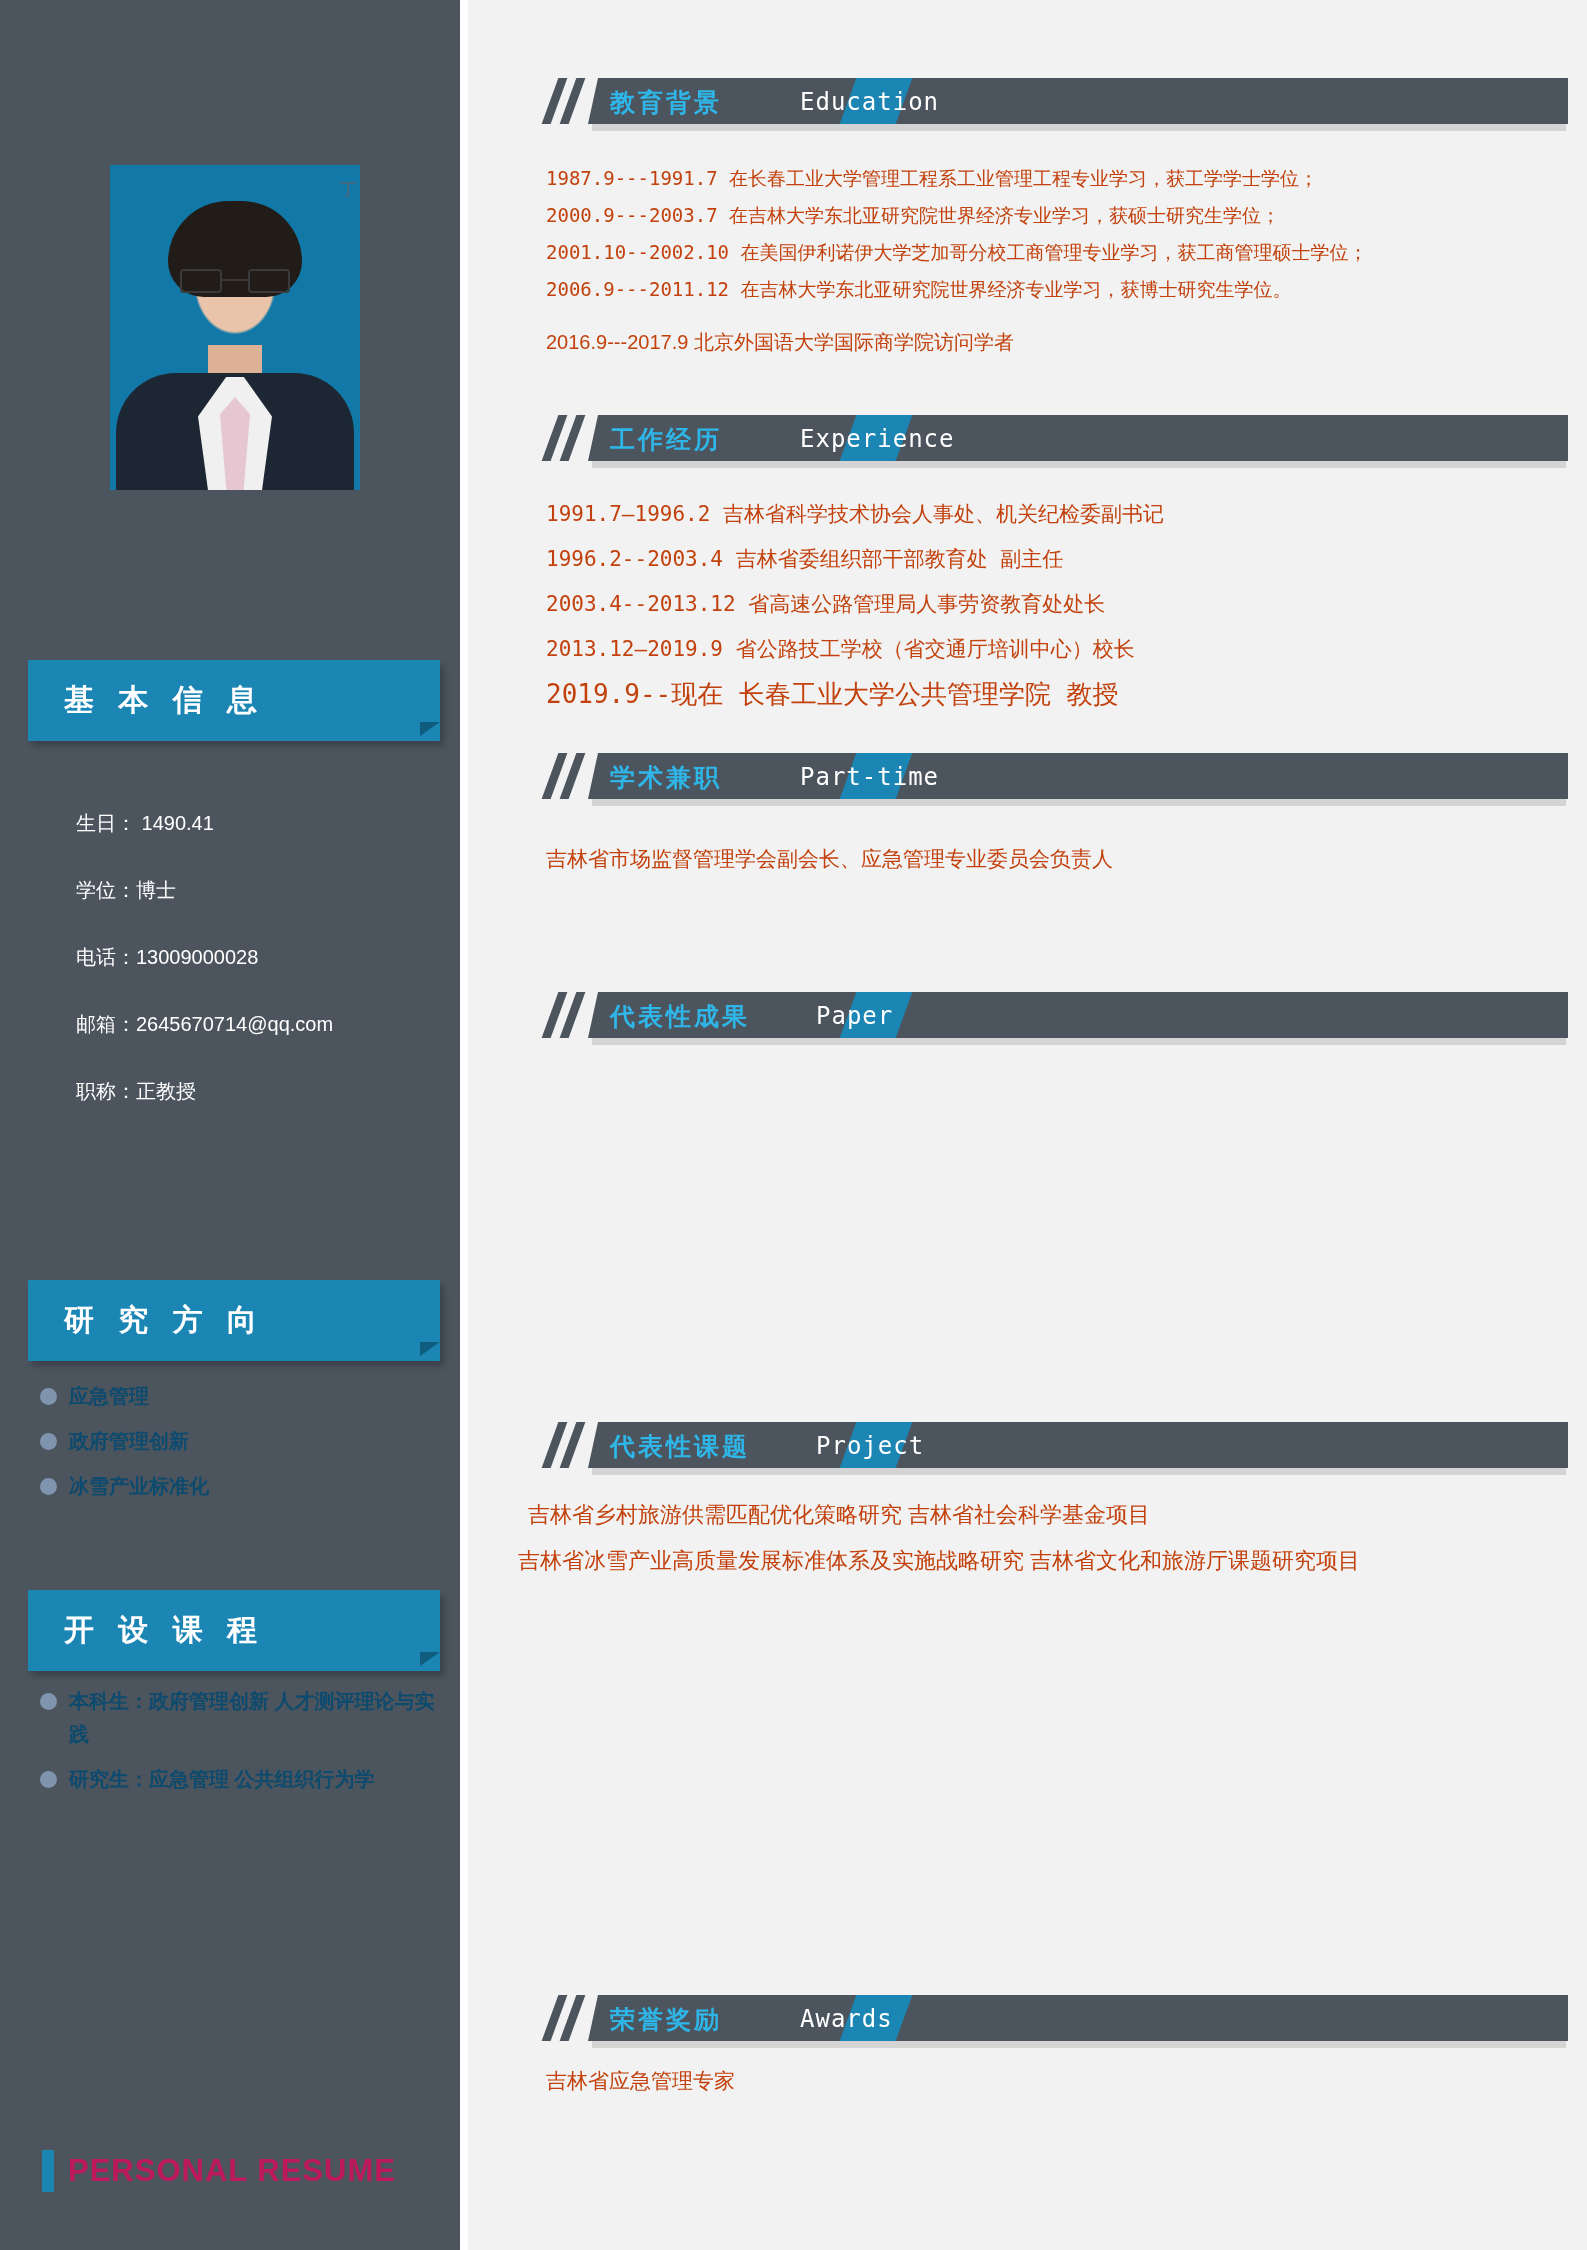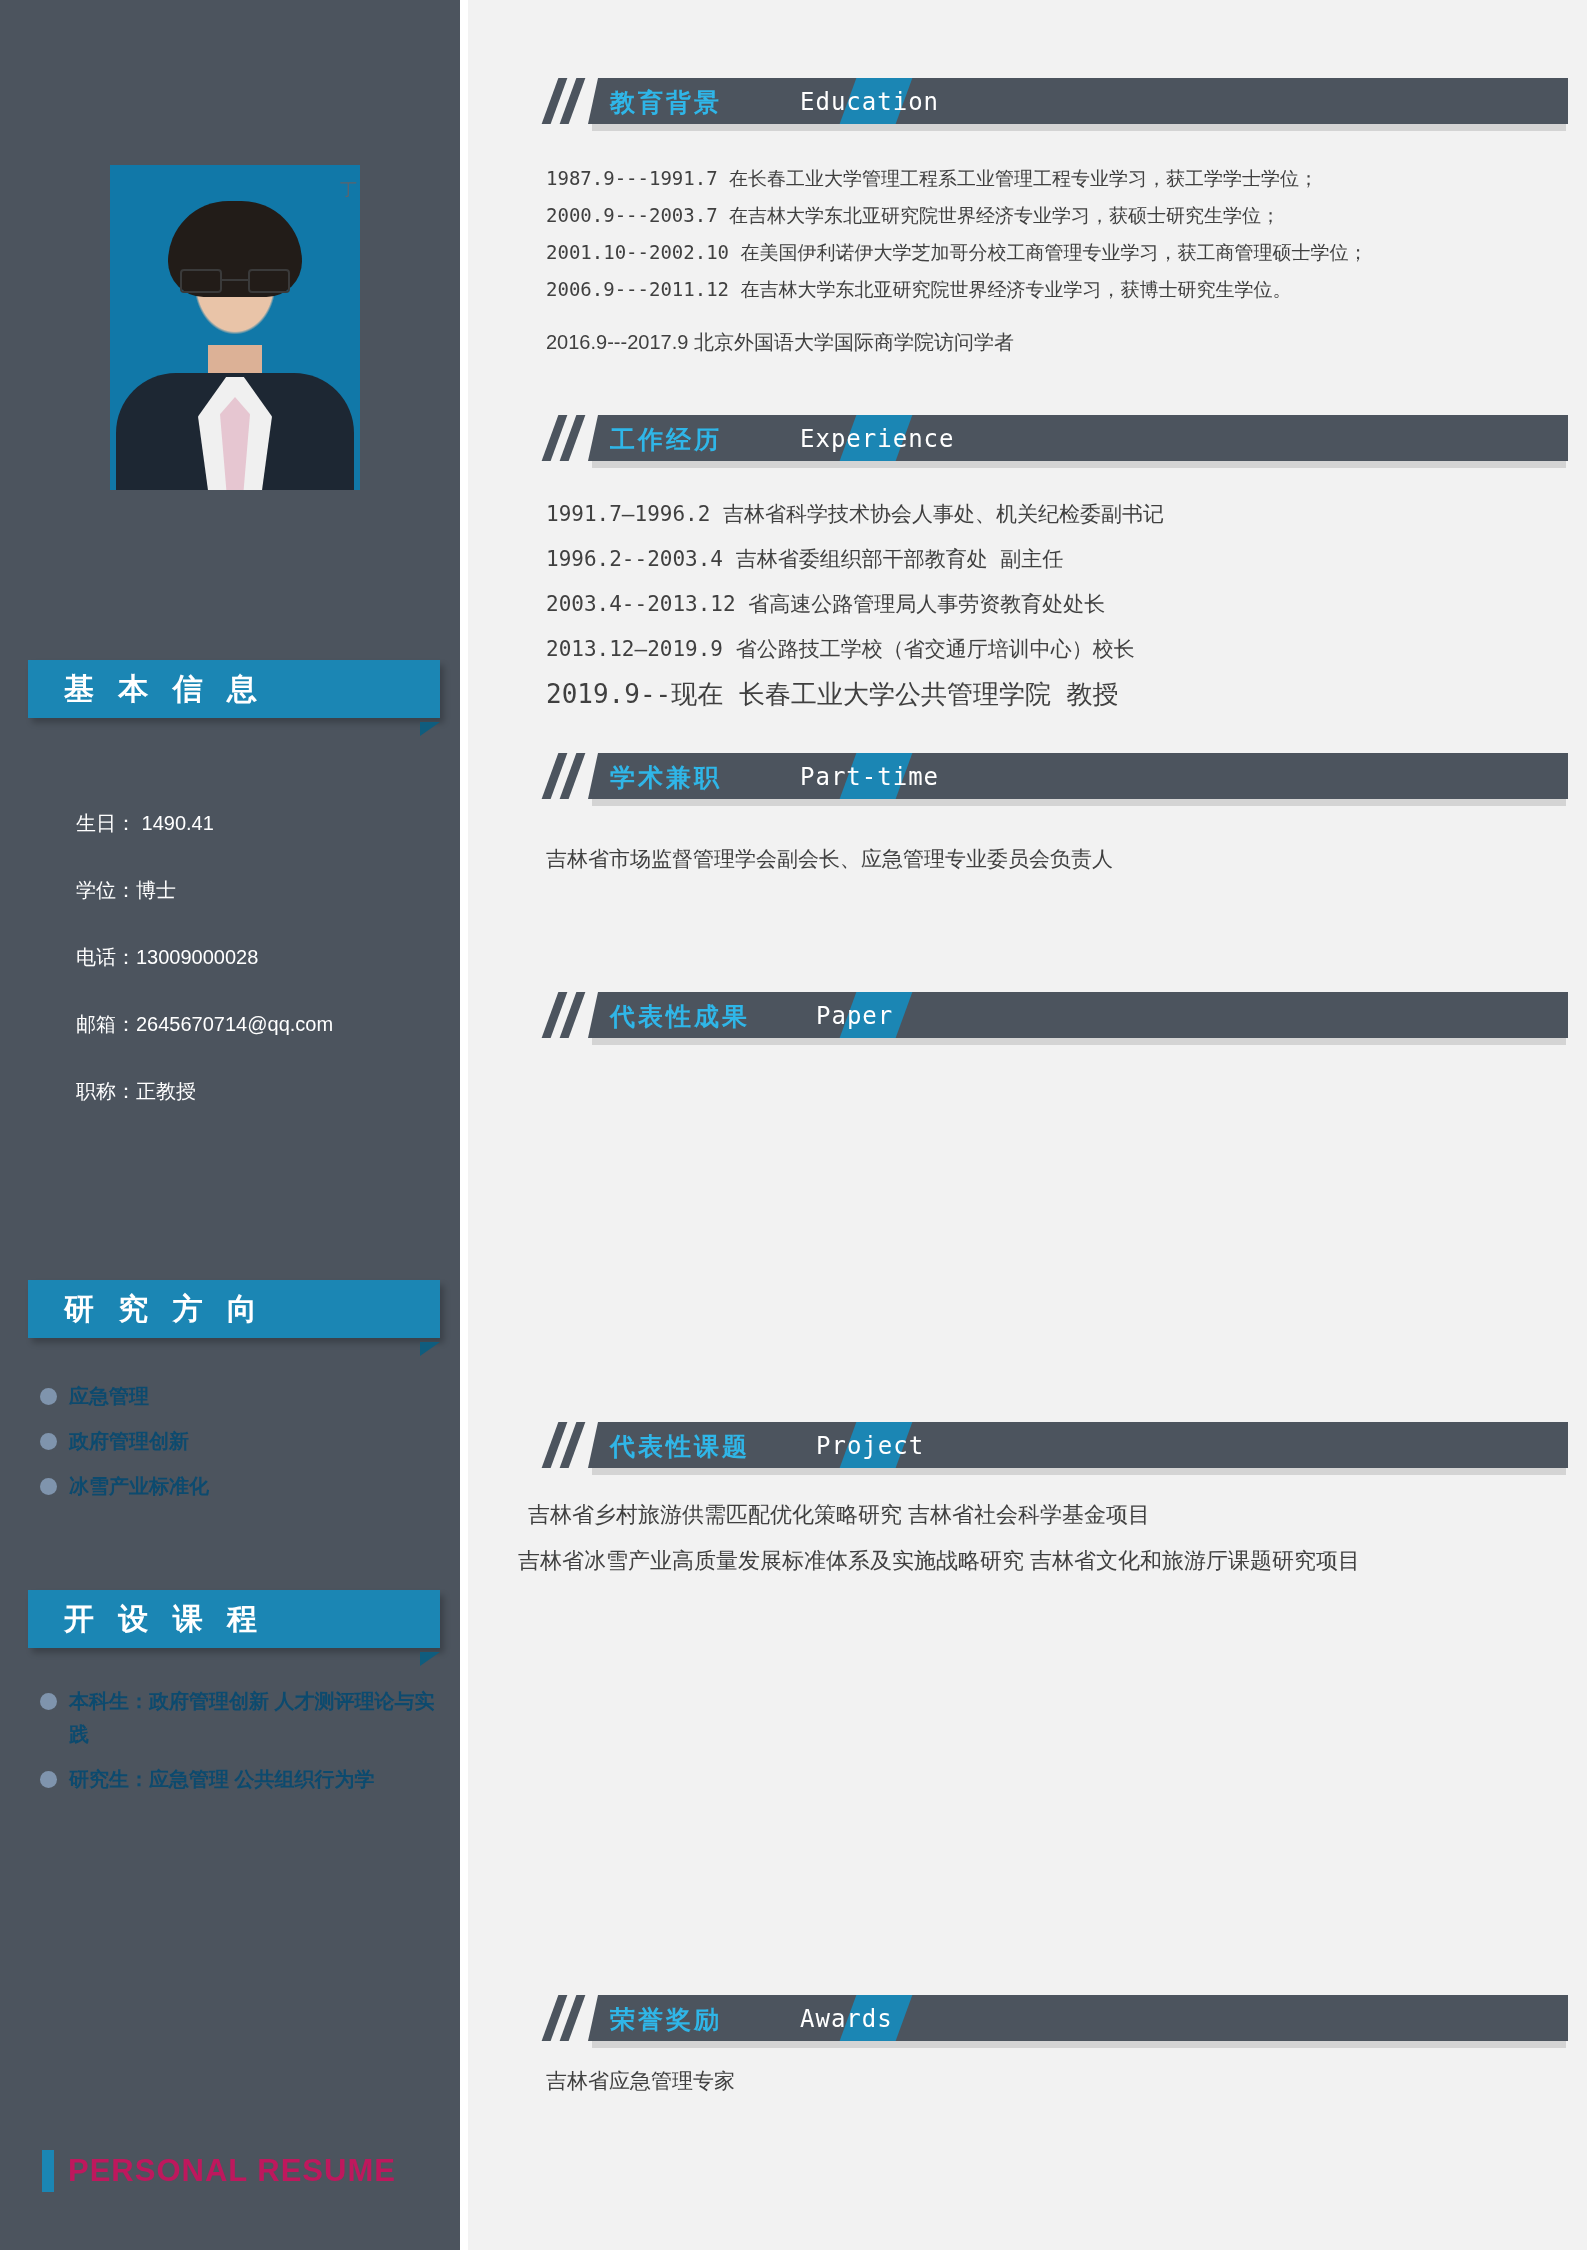--- a/index.html
+++ b/index.html
@@ -92,21 +92,21 @@
     position: absolute;
     left: 340px; top: 178px;
     font-size: 17px; color: #5d646d;
   }
 
   
   .banner {
     position: absolute;
     left: 28px;
     width: 412px;
-    height: 58px;
+    height: 81px;
     background: #1b86b4;
     color: #ffffff;
     font-size: 30px;
     font-weight: bold;
     letter-spacing: 8px;
     display: flex;
     align-items: center;
     padding-left: 36px;
     box-shadow: 4px 5px 6px rgba(0,0,0,0.22);
   }
@@ -211,21 +211,21 @@
   .sec .shadow {
     position: absolute; left: 44px; top: 46px;
     width: 974px; height: 7px;
     background: rgba(0,0,0,0.12);
   }
 
   .body-text {
     position: absolute;
     left: 78px;
     width: 1010px;
-    color: #404040;
+    color: #c2410c;
     font-size: 20px;
     line-height: 37px;
   }
   .mono-line { font-family: "DejaVu Sans Mono", monospace; font-size: 19px; }
 </style>
 </head>
 <body>
 
 <div class="sidebar"></div>
 <div class="sidebar-edge"></div>

